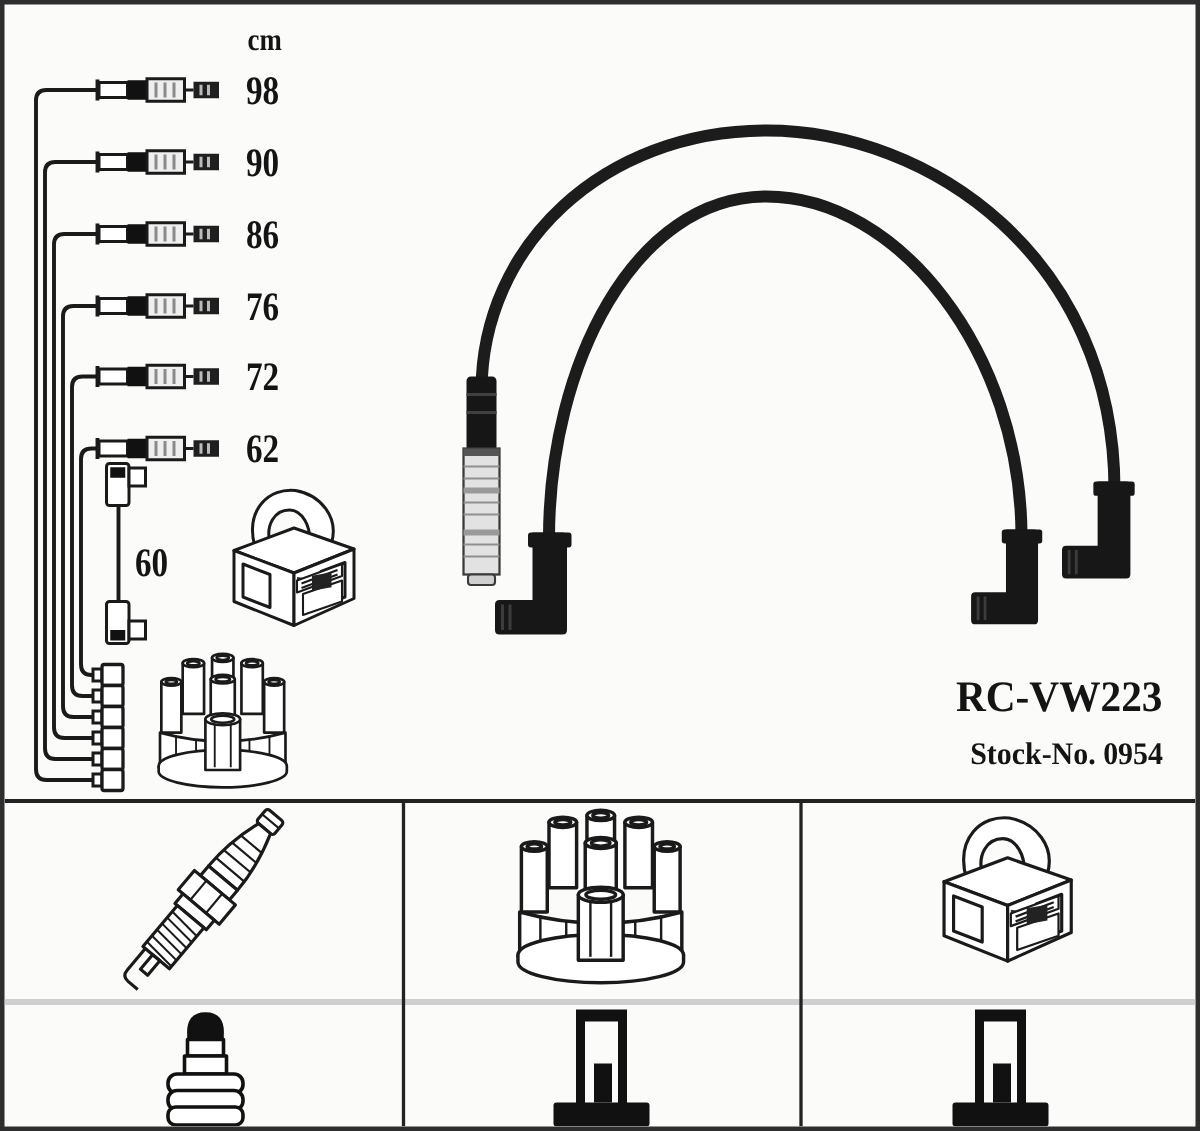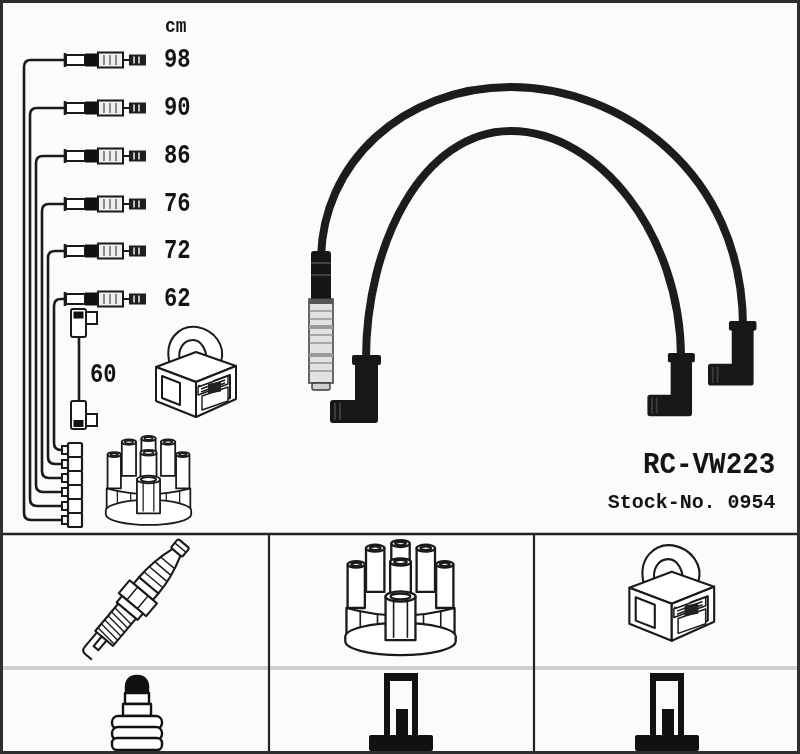--- a/index.html
+++ b/index.html
@@ -1,19 +1,19 @@
 <!DOCTYPE html>
 <html><head>
 <meta charset="utf-8">
 <style>
   html,body{margin:0;padding:0;background:#e9e9e9;}
   #stage{
     position:relative;width:800px;height:754px;margin:0 auto;
     background:#fbfbfa;border:3px solid #2e2e2e;box-sizing:border-box;
-    overflow:hidden;font-family:Liberation Mono, monospace;color:#111;text-align:right;
+    overflow:hidden;font-family:Liberation Serif, serif;color:#111;text-align:right;
   }
   #art{position:absolute;left:0;top:0;width:794px;height:748px;}
   .t{position:absolute;line-height:1;white-space:nowrap;color:#141414;}
   .unit{left:162px;top:13px;font-size:21px;font-weight:700;
         transform:scaleX(.85);transform-origin:left top;}
   .num{left:161px;font-size:27px;font-weight:700;
        transform:scaleX(.82);transform-origin:left top;}
   .num60{left:87px;top:359px;font-size:27px;font-weight:700;
        transform:scaleX(.82);transform-origin:left top;}
   .code{right:22px;top:448px;font-size:29px;font-weight:700;

